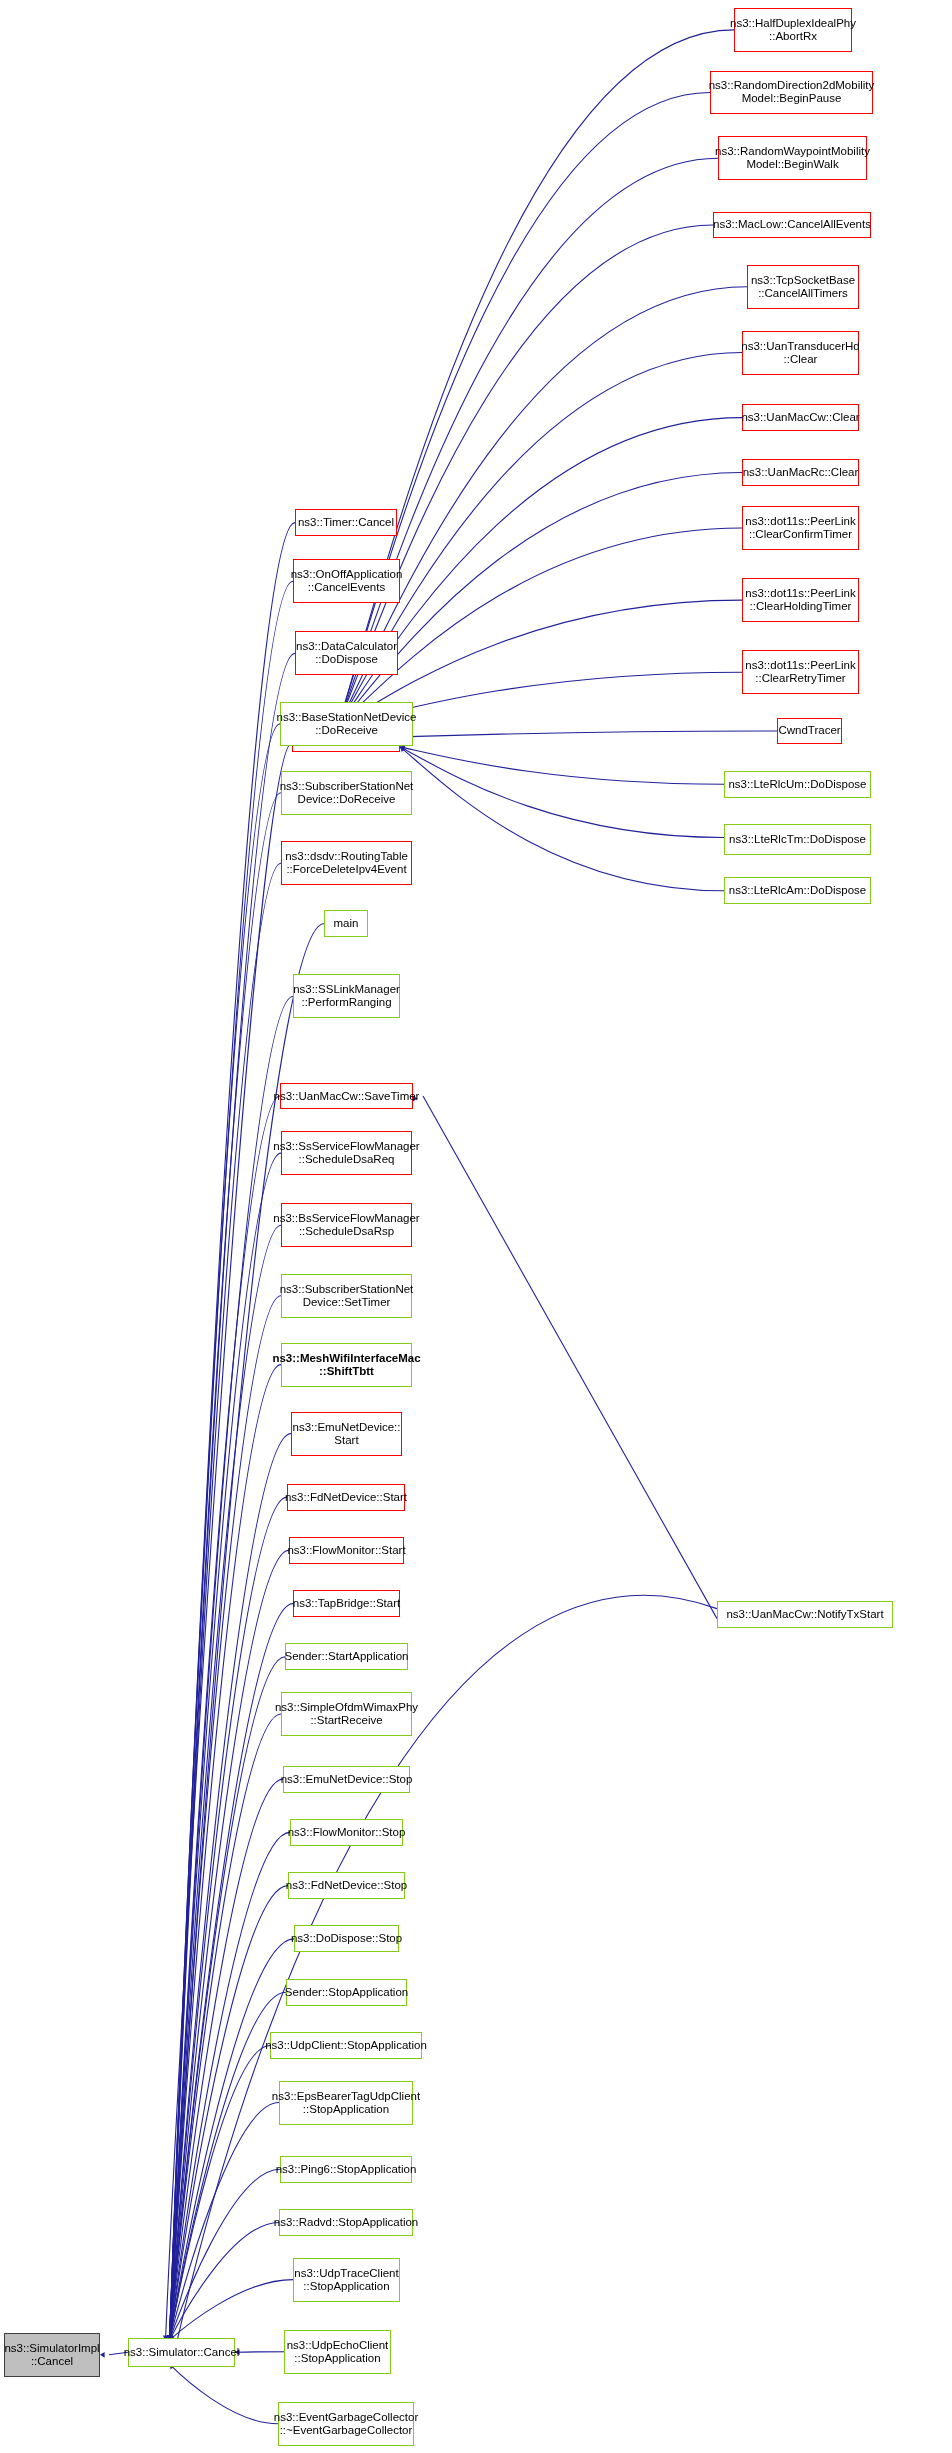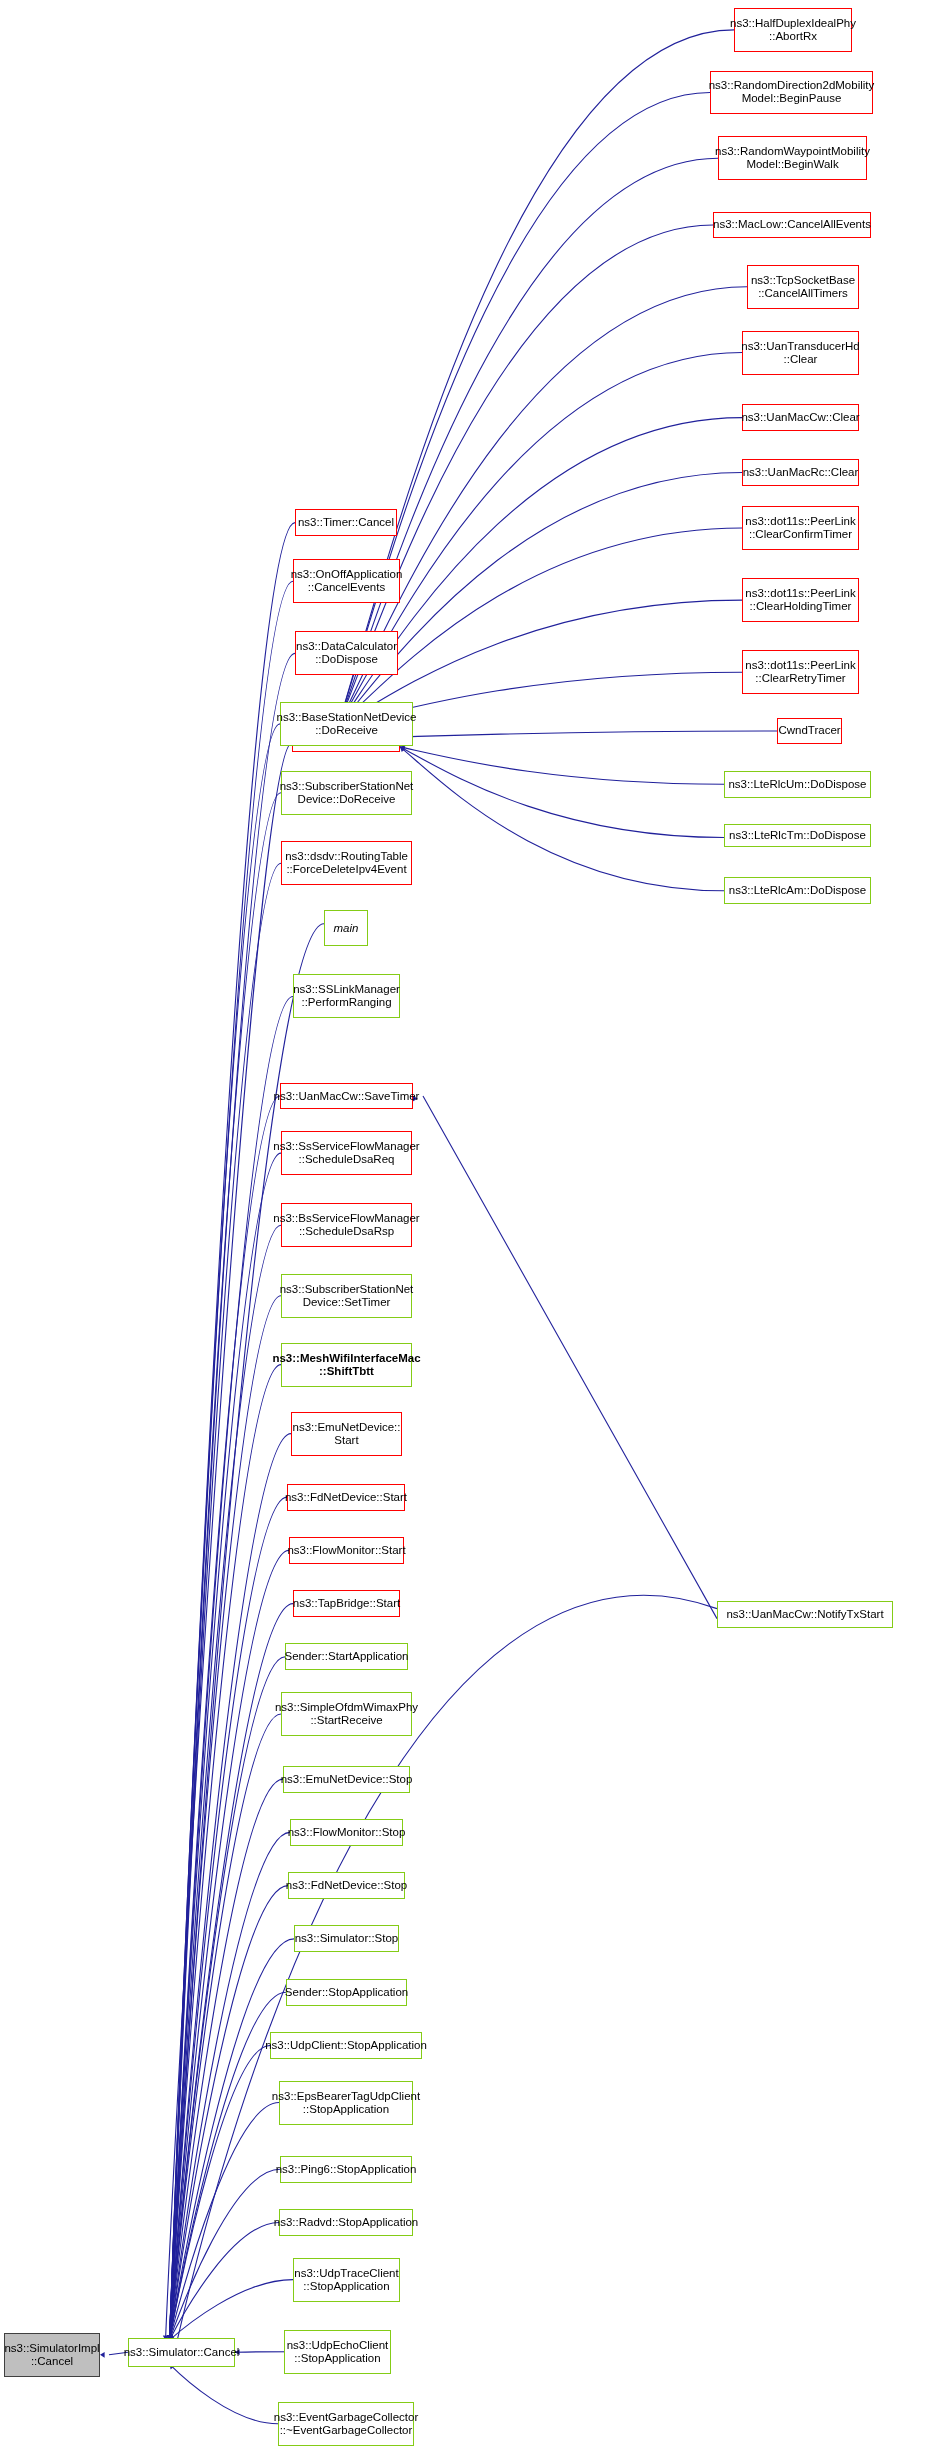--- a/index.html
+++ b/index.html
@@ -141,34 +141,34 @@
       <div class="node red" style="left: 742px; top: 404.209px; width: 117px; height: 26.8846px;">ns3::UanMacCw::Clear</div>
       <div class="node red" style="left: 742px; top: 459.043px; width: 117px; height: 26.8846px;">ns3::UanMacRc::Clear</div>
       <div class="node red" style="left: 742px; top: 506.044px; width: 117px; height: 43.9929px;">ns3::dot11s::PeerLink
 ::ClearConfirmTimer</div>
       <div class="node red" style="left: 742px; top: 578.112px; width: 117px; height: 43.9929px;">ns3::dot11s::PeerLink
 ::ClearHoldingTimer</div>
       <div class="node red" style="left: 742px; top: 650.18px; width: 117px; height: 43.9929px;">ns3::dot11s::PeerLink
 ::ClearRetryTimer</div>
       <div class="node red" style="left: 777px; top: 717.549px; width: 65px; height: 26.8846px;">CwndTracer</div>
       <div class="node black" style="left: 724px; top: 770.816px; width: 147px; height: 26.8846px;">ns3::LteRlcUm::DoDispose</div>
-      <div class="node black" style="left: 724px; top: 824.084px; width: 147px; height: 23px;">ns3::LteRlcTm::DoDispose</div>
+      <div class="node black" style="left: 724px; top: 824.084px; width: 147px; height: 31px;">ns3::LteRlcTm::DoDispose</div>
       <div class="node black" style="left: 724px; top: 877.352px; width: 147px; height: 26.8846px;">ns3::LteRlcAm::DoDispose</div>
       <div class="node red" style="left: 295px; top: 509.178px; width: 102px; height: 26.8846px;">ns3::Timer::Cancel</div>
       <div class="node red" style="left: 293px; top: 559.312px; width: 107px; height: 43.9929px;">ns3::OnOffApplication
 ::CancelEvents</div>
       <div class="node red" style="left: 295px; top: 631.38px; width: 103px; height: 43.9929px;">ns3::DataCalculator
 ::DoDispose</div>
       <div class="node black" style="left: 280px; top: 701.882px; width: 133px; height: 43.9929px;">ns3::BaseStationNetDevice
 ::DoReceive</div>
       <div class="node black" style="left: 281px; top: 770.816px; width: 131px; height: 43.9929px;">ns3::SubscriberStationNet
 Device::DoReceive</div>
       <div class="node red" style="left: 281px; top: 841.318px; width: 131px; height: 43.9929px;">ns3::dsdv::RoutingTable
 ::ForceDeleteIpv4Event</div>
-      <div class="node black" style="left: 324px; top: 910.253px; width: 44px; height: 36px; font-style: italic;">main</div>
+      <div class="node black" style="left: 324px; top: 910.253px; width: 44px; height: 27px;">main</div>
       <div class="node black" style="left: 293px; top: 974.487px; width: 107px; height: 43.9929px;">ns3::SSLinkManager
 ::PerformRanging</div>
       <div class="node red" style="left: 280px; top: 1082.59px; width: 133px; height: 26.8846px;">ns3::UanMacCw::SaveTimer</div>
       <div class="node red" style="left: 281px; top: 1131.16px; width: 131px; height: 43.9929px;">ns3::SsServiceFlowManager
 ::ScheduleDsaReq</div>
       <div class="node red" style="left: 281px; top: 1203.23px; width: 131px; height: 43.9929px;">ns3::BsServiceFlowManager
 ::ScheduleDsaRsp</div>
       <div class="node black" style="left: 281px; top: 1273.73px; width: 131px; height: 43.9929px;">ns3::SubscriberStationNet
 Device::SetTimer</div>
       <div class="node black" style="left: 281px; top: 1342.66px; width: 131px; height: 43.9929px; font-weight: bold;">ns3::MeshWifiInterfaceMac
@@ -177,21 +177,21 @@
 Start</div>
       <div class="node red" style="left: 287px; top: 1483.66px; width: 118px; height: 26.8846px;">ns3::FdNetDevice::Start</div>
       <div class="node red" style="left: 289px; top: 1536.93px; width: 115px; height: 26.8846px;">ns3::FlowMonitor::Start</div>
       <div class="node red" style="left: 293px; top: 1590.2px; width: 107px; height: 26.8846px;">ns3::TapBridge::Start</div>
       <div class="node black" style="left: 285px; top: 1643.47px; width: 123px; height: 26.8846px;">Sender::StartApplication</div>
       <div class="node black" style="left: 281px; top: 1692.04px; width: 131px; height: 43.9929px;">ns3::SimpleOfdmWimaxPhy
 ::StartReceive</div>
       <div class="node black" style="left: 283px; top: 1765.67px; width: 127px; height: 26.8846px;">ns3::EmuNetDevice::Stop</div>
       <div class="node black" style="left: 290px; top: 1818.94px; width: 113px; height: 26.8846px;">ns3::FlowMonitor::Stop</div>
       <div class="node black" style="left: 288px; top: 1872.21px; width: 117px; height: 26.8846px;">ns3::FdNetDevice::Stop</div>
-      <div class="node black" style="left: 294px; top: 1925.47px; width: 105px; height: 26.8846px;">ns3::Simulator::Stop</div>
+      <div class="node black" style="left: 294px; top: 1925.47px; width: 105px; height: 26.8846px;">ns3::DoDispose::Stop</div>
       <div class="node black" style="left: 286px; top: 1978.74px; width: 121px; height: 26.8846px;">Sender::StopApplication</div>
       <div class="node black" style="left: 270px; top: 2032.01px; width: 152px; height: 26.8846px;">ns3::UdpClient::StopApplication</div>
       <div class="node black" style="left: 279px; top: 2080.58px; width: 134px; height: 43.9929px;">ns3::EpsBearerTagUdpClient
 ::StopApplication</div>
       <div class="node black" style="left: 280px; top: 2155.78px; width: 132px; height: 26.8846px;">ns3::Ping6::StopApplication</div>
       <div class="node black" style="left: 279px; top: 2209.05px; width: 134px; height: 26.8846px;">ns3::Radvd::StopApplication</div>
       <div class="node black" style="left: 293px; top: 2257.61px; width: 107px; height: 43.9929px;">ns3::UdpTraceClient
 ::StopApplication</div>
       <div class="node black" style="left: 284px; top: 2329.68px; width: 107px; height: 43.9929px;">ns3::UdpEchoClient
 ::StopApplication</div>

